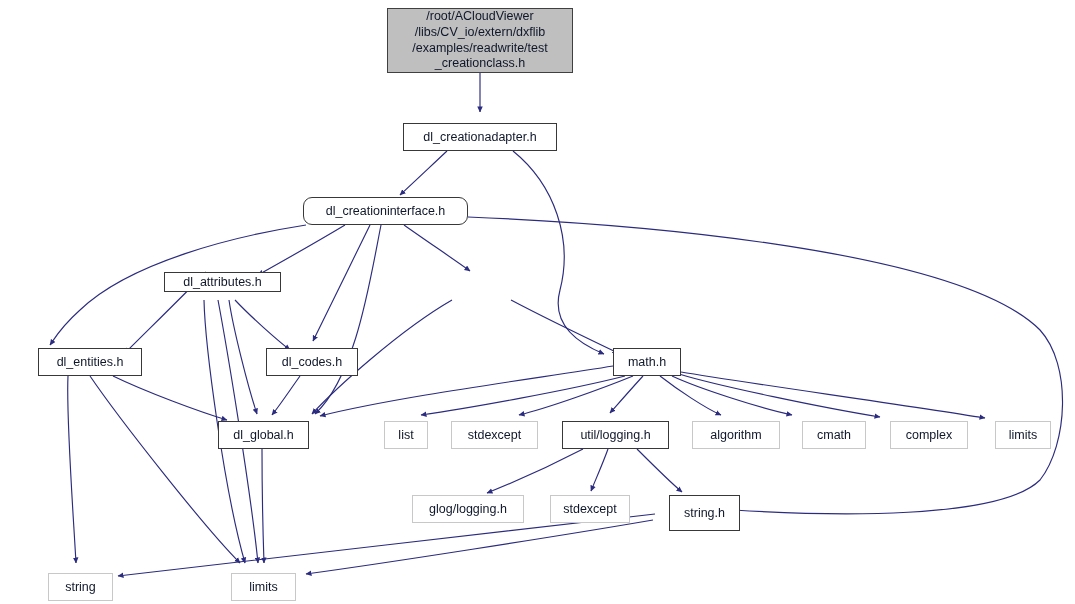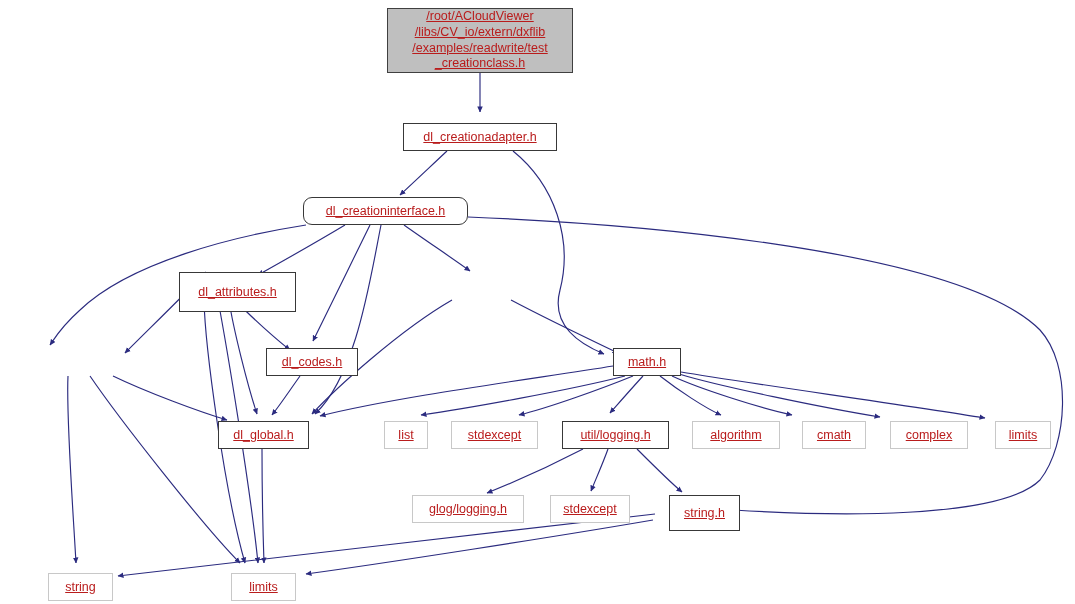--- a/index.html
+++ b/index.html
@@ -25,26 +25,25 @@
   }
   .node {
     position: absolute;
     box-sizing: border-box;
     display: flex;
     align-items: center;
     justify-content: center;
     text-align: center;
     white-space: pre;
     line-height: 1.18;
-    color: #b91c1c;
+    color: #0f172a;
     background: #ffffff;
     border: 1px solid #c0c0c0;
     font-size: 12.5px;
     z-index: 2;
-    text-decoration: underline;
   }
   .node.root {
     background: #bfbfbf;
     border: 1px solid #404040;
     text-align: center;
     line-height: 1.26;
     font-size: 12.5px;
   }
   .node.local {
     border: 1px solid #383838;
@@ -97,21 +96,22 @@
       <path d="M 653,520 C 560,536 380,564 306,574" fill="none" stroke="#2b2b7f" stroke-width="1.15" marker-end="url(#arrowhead)"></path>
       <path d="M 655,514 C 540,528 230,562 118,576" fill="none" stroke="#2b2b7f" stroke-width="1.15" marker-end="url(#arrowhead)"></path>
       <path d="M 262,449 C 262,478 263,534 264,563" fill="none" stroke="#2b2b7f" stroke-width="1.15" marker-end="url(#arrowhead)"></path>
     </svg>
 <div class="node root" style="left: 387px; top: 8px; width: 186px; height: 65px;">/root/ACloudViewer
 /libs/CV_io/extern/dxflib
 /examples/readwrite/test
 _creationclass.h</div>
     <div class="node local" style="left: 403px; top: 123px; width: 154px; height: 28px;">dl_creationadapter.h</div>
     <div class="node local" style="left: 303px; top: 197px; width: 165px; height: 28px; border-radius: 9px;">dl_creationinterface.h</div>
-    <div class="node local" style="left: 179px; top: 272px; width: 117px; height: 40px;">dl_attributes.h</div>
+    <div class="node local" style="left: 164px; top: 272px; width: 117px; height: 20px;">dl_attributes.h</div>
+    <div class="node local" style="left: 38px; top: 348px; width: 104px; height: 28px;">dl_entities.h</div>
     <div class="node local" style="left: 266px; top: 348px; width: 92px; height: 28px;">dl_codes.h</div>
     <div class="node local" style="left: 613px; top: 348px; width: 68px; height: 28px;">math.h</div>
     <div class="node local" style="left: 218px; top: 421px; width: 91px; height: 28px;">dl_global.h</div>
     <div class="node sys" style="left: 384px; top: 421px; width: 44px; height: 28px;">list</div>
     <div class="node sys" style="left: 451px; top: 421px; width: 87px; height: 28px;">stdexcept</div>
     <div class="node local" style="left: 562px; top: 421px; width: 107px; height: 28px;">util/logging.h</div>
     <div class="node sys" style="left: 692px; top: 421px; width: 88px; height: 28px;">algorithm</div>
     <div class="node sys" style="left: 802px; top: 421px; width: 64px; height: 28px;">cmath</div>
     <div class="node sys" style="left: 890px; top: 421px; width: 78px; height: 28px;">complex</div>
     <div class="node sys" style="left: 995px; top: 421px; width: 56px; height: 28px;">limits</div>

